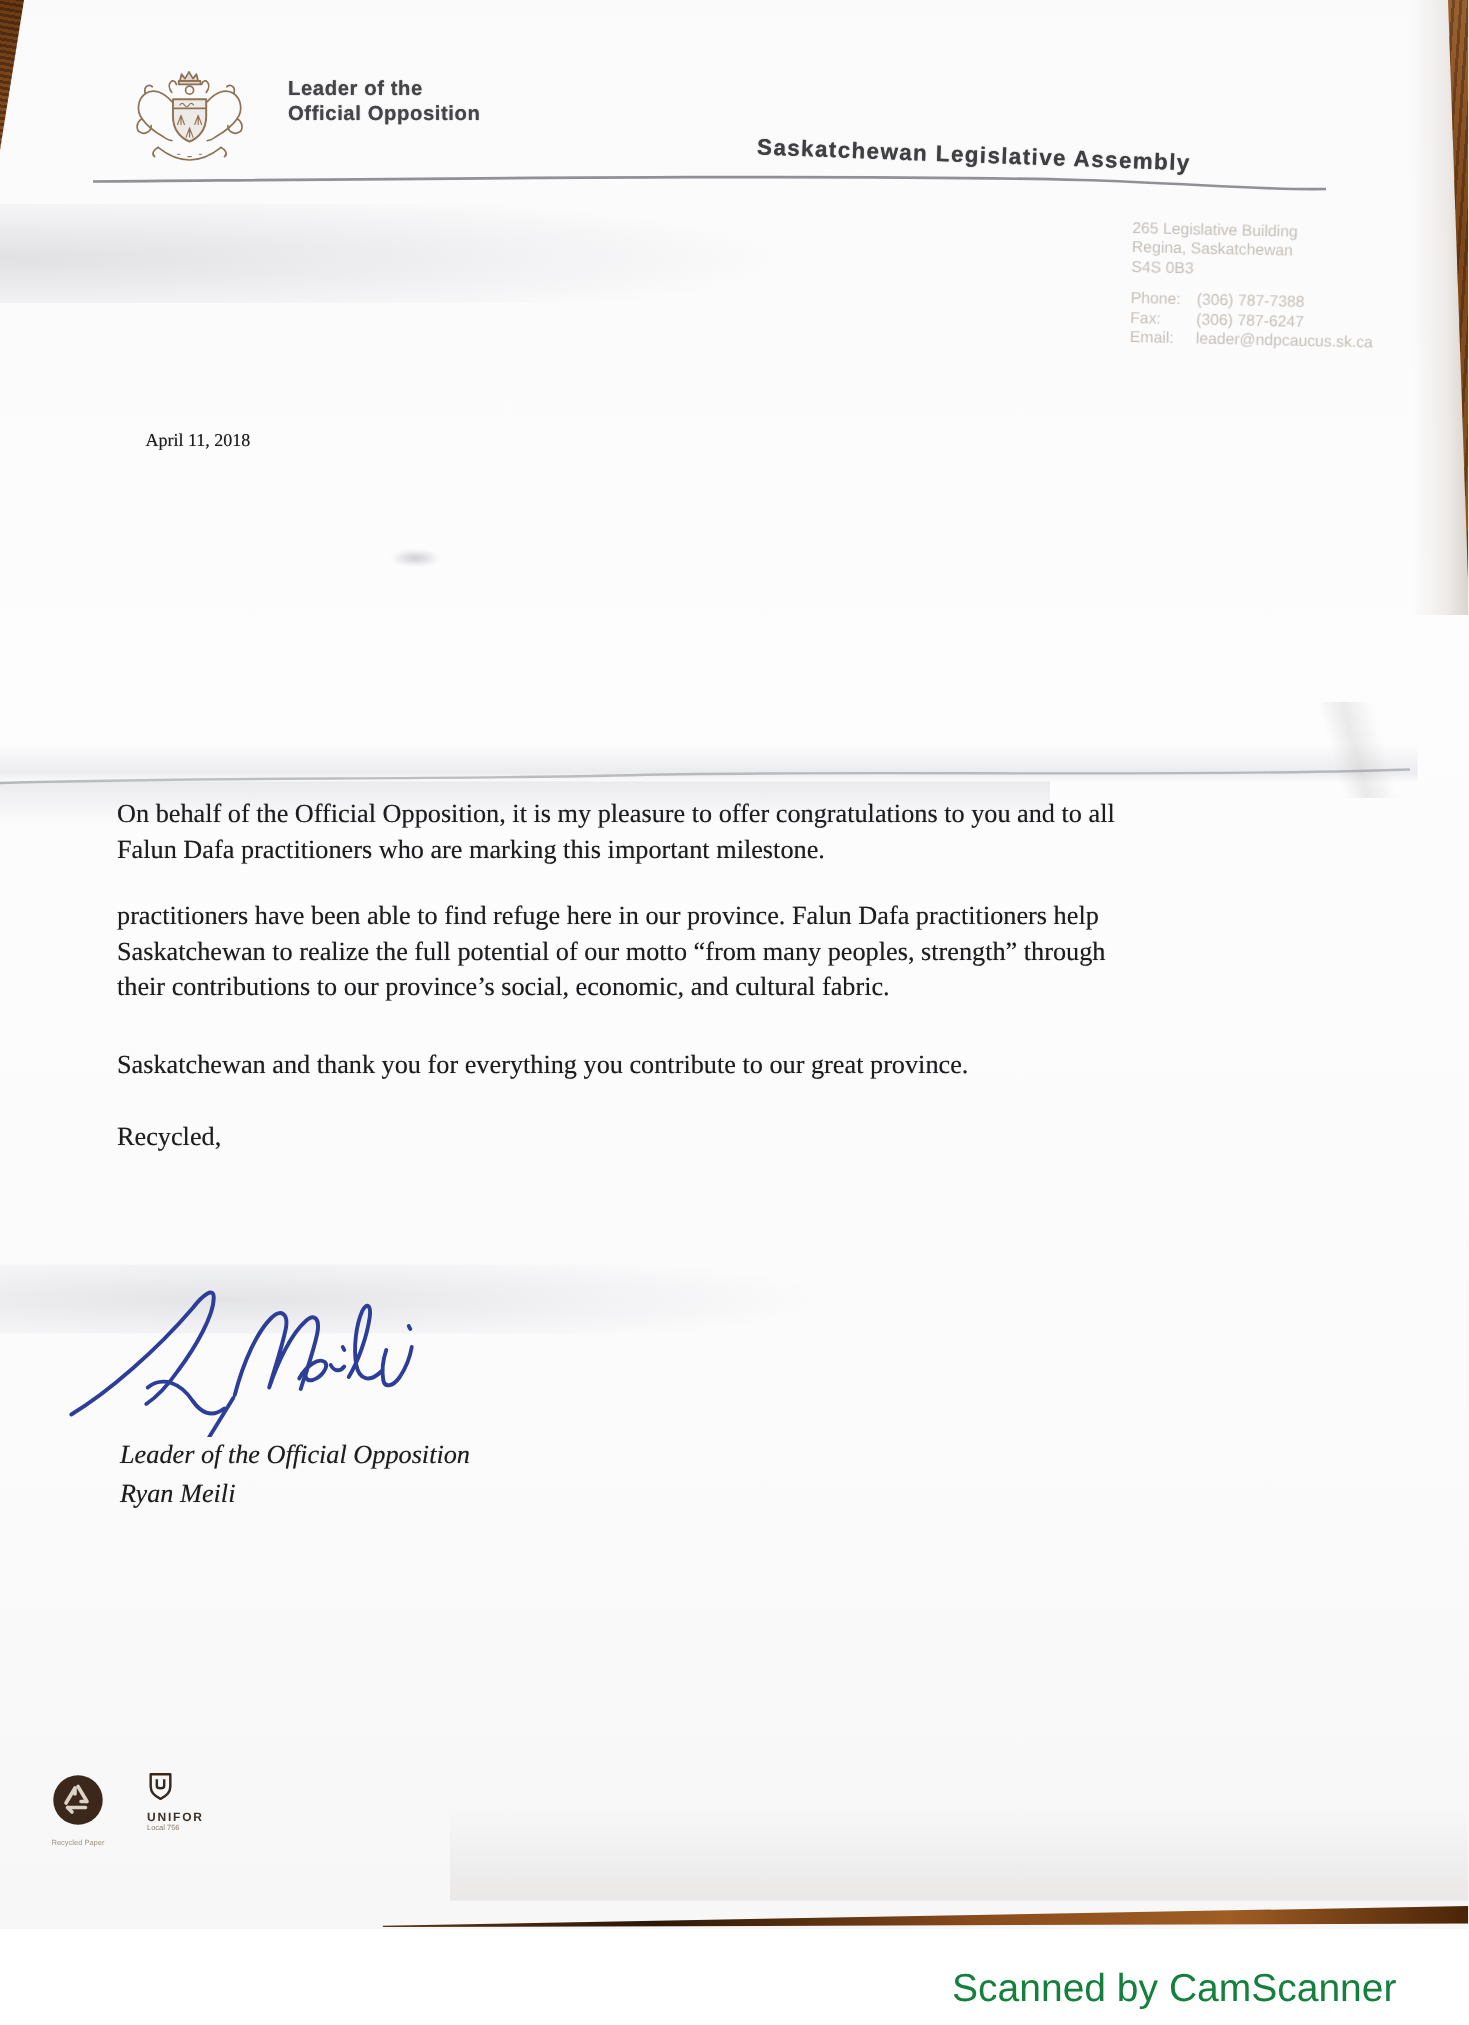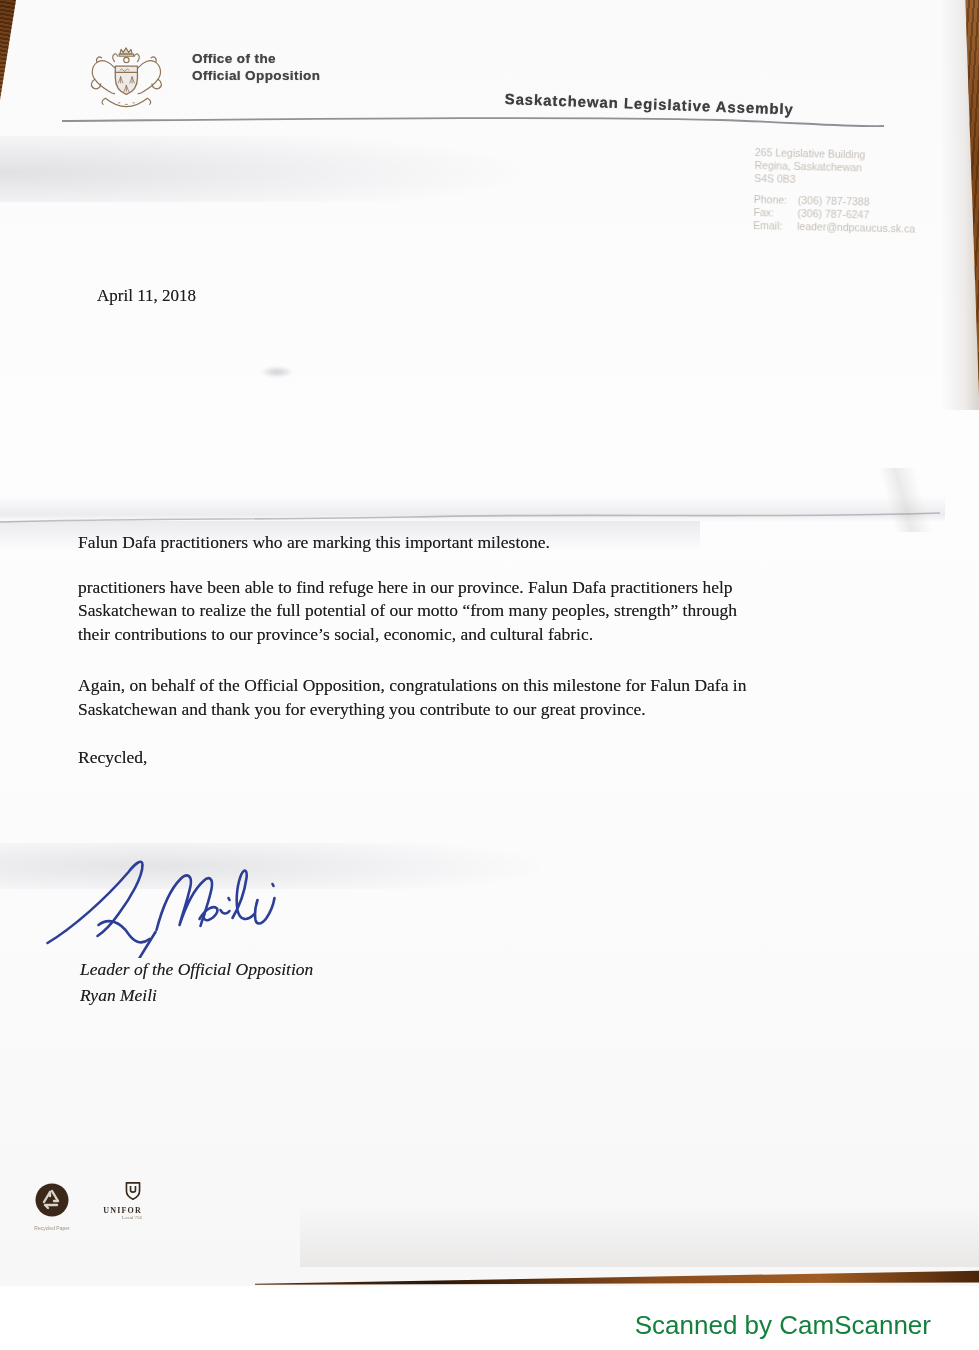--- a/index.html
+++ b/index.html
@@ -102,21 +102,21 @@
   .address-block{
     left:755px;top:146px;z-index:4;transform:rotate(1.3deg);transform-origin:left top;
     font-family:"Liberation Sans", sans-serif;font-size:10.5px;line-height:13px;
     color:var(--address-gray);filter:blur(0.3px);white-space:nowrap;
   }
   .address-block .gap{height:8px;}
   .contact-row{display:grid;grid-template-columns:44px auto;}
 
   
   .date-line{
-    left:97px;top:286px;z-index:4;font-size:17px;color:var(--ink);
+    left:97px;top:286px;z-index:4;font-size:12px;color:var(--ink);
     text-shadow:0 0 0.5px rgba(25,25,28,0.55);white-space:nowrap;text-align:center;
   }
   .body-text{
     left:78px;top:531px;width:830px;z-index:4;
     font-size:17.5px;line-height:23.5px;color:var(--ink);
     text-shadow:0 0 0.5px rgba(25,25,28,0.55);
   }
   .body-text .line{white-space:nowrap;}
   .para-1{margin-bottom:21px;}
   .para-2{margin-bottom:28px;}
@@ -128,22 +128,22 @@
     font-size:17.5px;line-height:25.5px;color:var(--ink);
     text-shadow:0 0 0.5px rgba(25,25,28,0.5);white-space:nowrap;
   }
 
   
   .recycled-logo{left:26px;top:1180px;width:52px;z-index:4;text-align:center;}
   .recycled-caption{
     font-family:"Liberation Sans", sans-serif;font-size:5px;color:#a2937f;
     filter:blur(0.4px);margin-top:1px;white-space:nowrap;
   }
-  .union-logo{left:98px;top:1181px;width:44px;z-index:4;text-align:right;
-    font-family:Liberation Serif, serif;color:#3b2e24;}
+  .union-logo{left:98px;top:1181px;width:44px;z-index:4;text-align:left;
+    font-family:Liberation Sans, sans-serif;color:#3b2e24;}
   .union-name{font-weight:bold;font-size:8px;letter-spacing:1.2px;margin-top:1px;}
   .union-local{font-size:5px;color:#8c7d6d;filter:blur(0.3px);}
 
   
   .camscanner-band{
     left:0;top:1286px;width:979px;height:64px;background:#ffffff;z-index:5;
   }
   .camscanner-text{
     position:absolute;right:48px;top:24px;
     font-family:Liberation Sans, sans-serif;font-size:26px;color:#15803d;
@@ -188,21 +188,21 @@
     <path d="M17 23 C15 18 19 14 23 17 M14 45 C9 48 8 55 13 57 C17 59 22 56 22 51"></path>
     <path d="M71 30 C78 22 87 18 94 23 C101 28 102 38 97 45 C93 51 85 57 78 61 C75 63 73 64 71 64"></path>
     <path d="M94 23 C96 18 92 14 88 17 M97 45 C102 48 103 55 98 57 C94 59 89 56 89 51"></path>
     <path d="M28 70 C38 78 48 81 55.5 81 C63 81 73 78 83 70"></path>
     <path d="M28 70 C24 72 22 76 25 78 M83 70 C87 72 89 76 86 78"></path>
     <path d="M45 76 h2 M54 78 h3 M64 76 h2" stroke-width="1"></path>
   </g>
 </svg>
 
 <div class="abs office-name">
-  <div>Office of the</div>
+  <div>Leader of the</div>
   <div>Official Opposition</div>
 </div>
 
 <div class="abs assembly-title">Saskatchewan Legislative Assembly</div>
 
 <svg class="abs letterhead-rule" width="940" height="140">
   <path d="M62 121 C300 119 560 116 720 120 C792 122 842 127 884 126" stroke="rgba(125,126,134,0.85)" fill="none" stroke-width="1.8"></path>
 </svg>
 
 <div class="abs address-block">
@@ -221,29 +221,29 @@
   <div class="contact-row">
     <span>Email:</span>
     <span>leader@ndpcaucus.sk.ca</span>
   </div>
 </div>
 
 <div class="abs date-line">April 11, 2018</div>
 
 <div class="abs body-text">
   <div class="para-1">
+    <div class="line">On behalf of the Official Opposition, it is my pleasure to offer congratulations to you and to all</div>
     <div class="line">Falun Dafa practitioners who are marking this important milestone.</div>
   </div>
   <div class="para-2">
     <div class="line">practitioners have been able to find refuge here in our province. Falun Dafa practitioners help</div>
     <div class="line">Saskatchewan to realize the full potential of our motto “from many peoples, strength” through</div>
     <div class="line">their contributions to our province’s social, economic, and cultural fabric.</div>
   </div>
   <div class="para-3">
-    <div class="line">Again, on behalf of the Official Opposition, congratulations on this milestone for Falun Dafa in</div>
     <div class="line">Saskatchewan and thank you for everything you contribute to our great province.</div>
   </div>
   <div>Recycled,</div>
 </div>
 
 <svg class="abs signature-svg" width="255" height="110" viewBox="0 0 250 110">
   <g stroke="var(--signature-blue)" fill="none" stroke-width="2.6" stroke-linecap="round" stroke-linejoin="round">
     <path d="M5 95 C30 80 62 52 86 24 C93 15 100 10 100 17 C100 29 88 50 76 66 C69 76 61 84 55 88"></path>
     <path d="M56 77 C66 69 78 74 86 86 C91 93 98 98 107 91"></path>
     <path d="M97 110 L113 84"></path>

